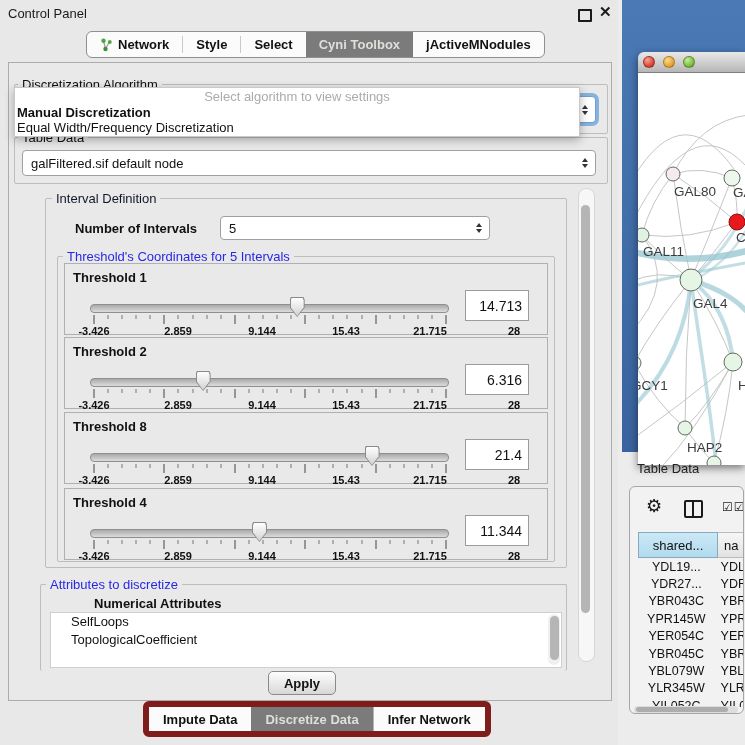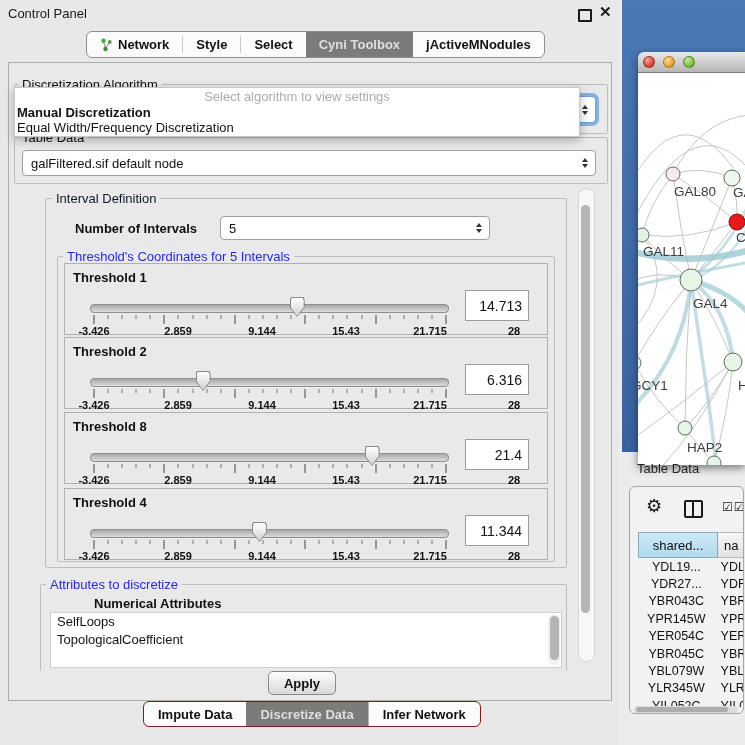--- a/index.html
+++ b/index.html
@@ -54,26 +54,26 @@
   .thumb::after{content:"";position:absolute;inset:1px;background:linear-gradient(#FEFEFE,#D2D2D2);clip-path:polygon(8% 0,92% 0,100% 14%,100% 52%,50% 100%,0 52%,0 14%);}
   .ticks{position:absolute;left:29px;top:51px;width:352px;height:9px;}
   .tick{position:absolute;top:0;width:1px;height:4px;background:#777;transform:translateX(-.5px);}
   .tick.major{height:9px;background:#444;}
   .ticklabels{position:absolute;left:29px;top:61px;width:420px;height:12px;font-size:11px;font-weight:bold;}
   .ticklabels span{position:absolute;transform:translateX(-50%);white-space:nowrap;}
   .valuebox{position:absolute;left:400px;top:26px;width:64px;height:31px;background:#FFF;border:1px solid #9C9C9C;font-size:14px;text-align:right;line-height:31px;padding-right:6px;box-sizing:border-box;}
 
   
   .listbox{left:50px;top:612px;width:510px;height:54px;background:#FFF;border:1px solid #CFCFCF;overflow:hidden;}
-  .listbox .li{padding-left:6px;line-height:17.5px;white-space:nowrap;}
+  .listbox .li{padding-left:20px;line-height:17.5px;white-space:nowrap;}
 
   
   .btn{display:flex;align-items:center;justify-content:center;background:linear-gradient(#FEFEFE,#D7D7D7);border:1px solid #8A8A8A;border-radius:5px;font-weight:bold;}
 
-  .btabstrip{left:143px;top:701px;height:24px;display:inline-flex;background:#FBFBFB;border:1px solid #7f1d1d;border-radius:6px;overflow:hidden;}
+  .btabstrip{left:143px;top:701px;height:24px;display:inline-flex;background:#FBFBFB;border:6px solid #7f1d1d;border-radius:6px;overflow:hidden;}
   .btab{display:flex;align-items:center;padding:0 14px;font-weight:bold;}
   .btab.sel{background:#7B7B7B;color:#DFDFDC;}
   .btabsep{width:1px;background:#B5B5B5;}
 
   
   .right-bg{left:618px;top:0;width:127px;height:745px;background:#ECECEC;}
   .desktop-blue{left:622px;top:0;width:123px;height:452px;background:linear-gradient(#4A79B5,#39639E);}
   .netwin{left:638px;top:7px;width:107px;height:413px;border-radius:6px 0 0 0;box-shadow:0 3px 8px rgba(0,0,0,.5);margin-top:45px;}
   .netwin .titlebar{position:absolute;left:0;top:0;right:0;height:20px;background:linear-gradient(#E9E9E9,#B6B6B6);border-bottom:1px solid #7E7E7E;border-radius:6px 0 0 0;}
   .tlight{position:absolute;top:4px;width:12px;height:12px;border-radius:50%;}

